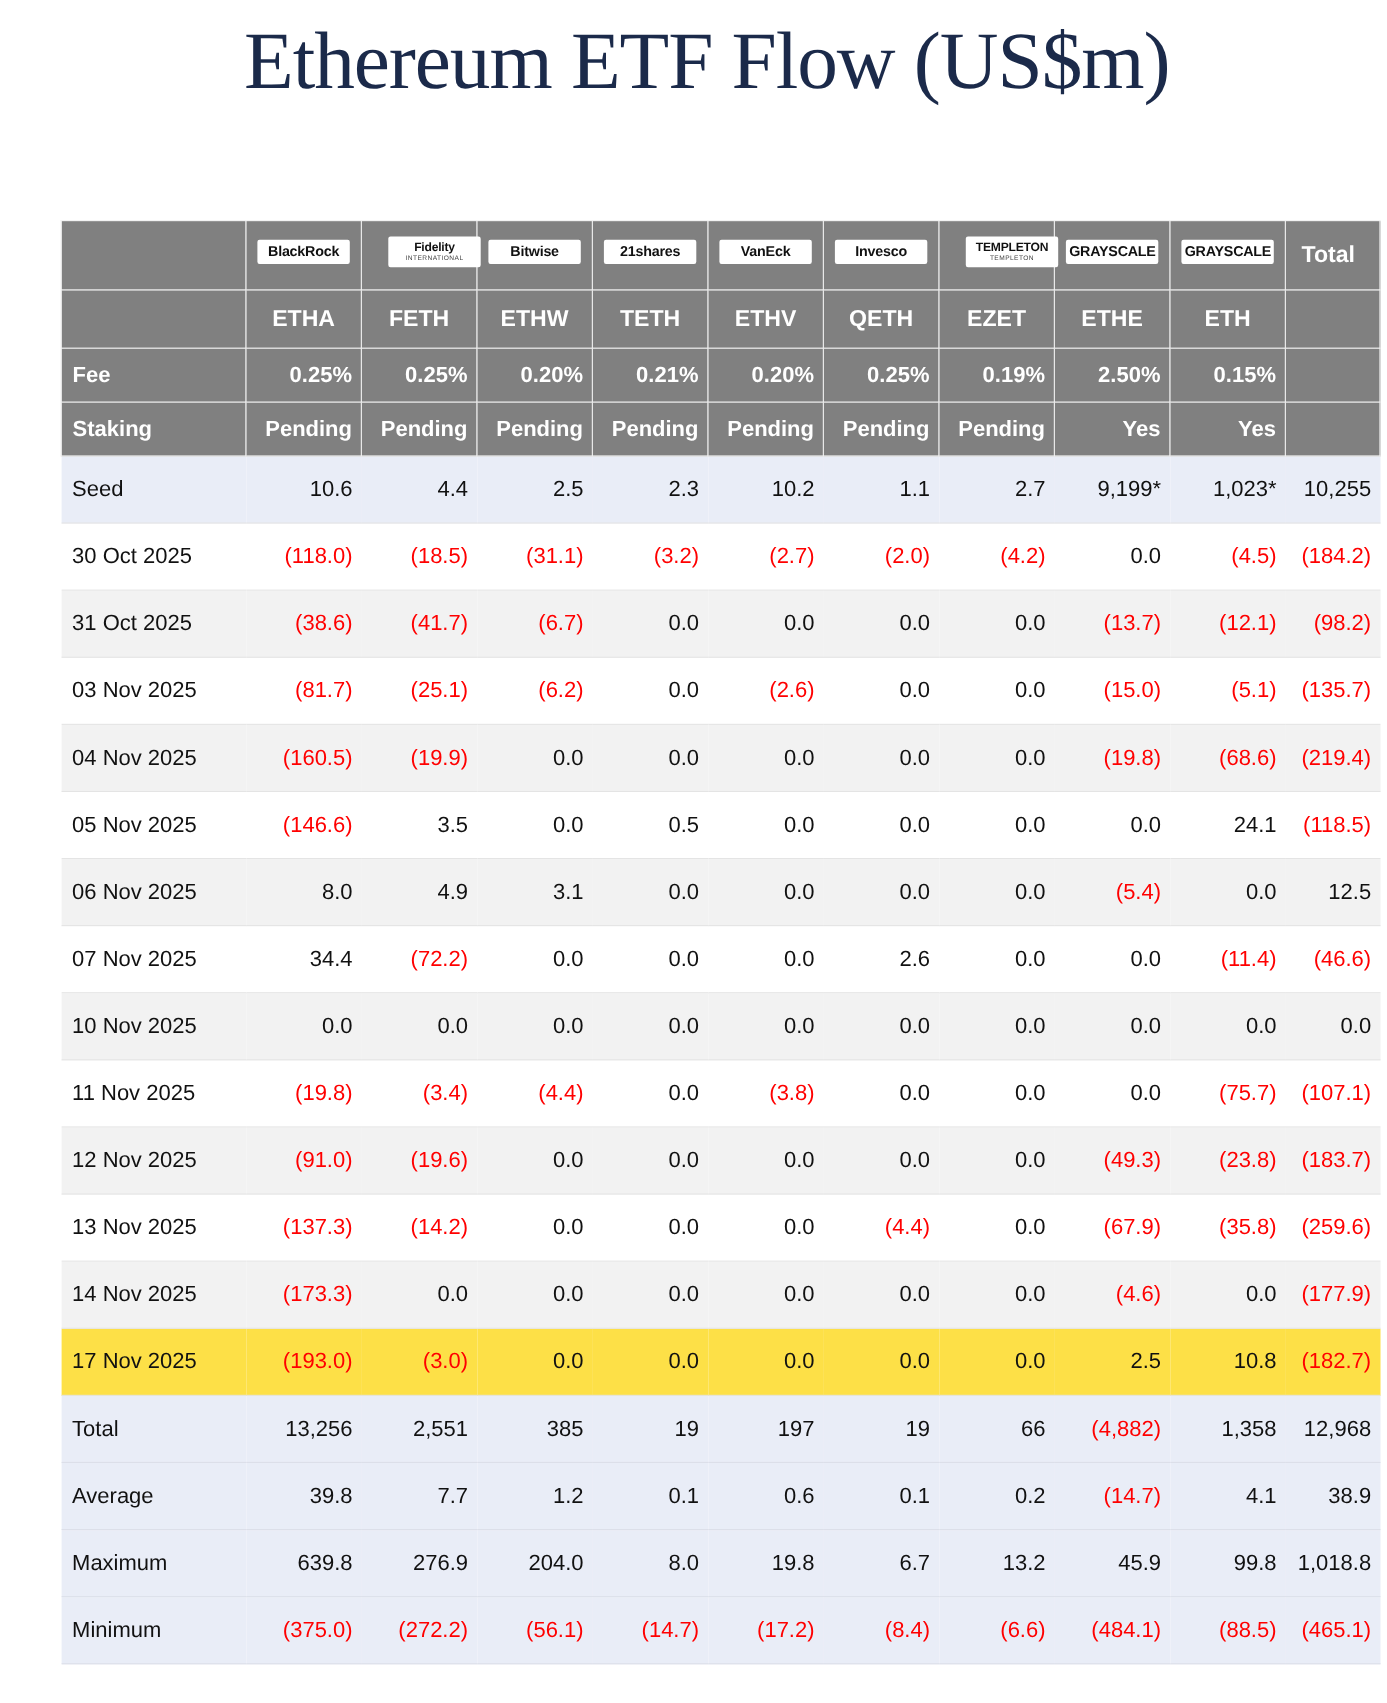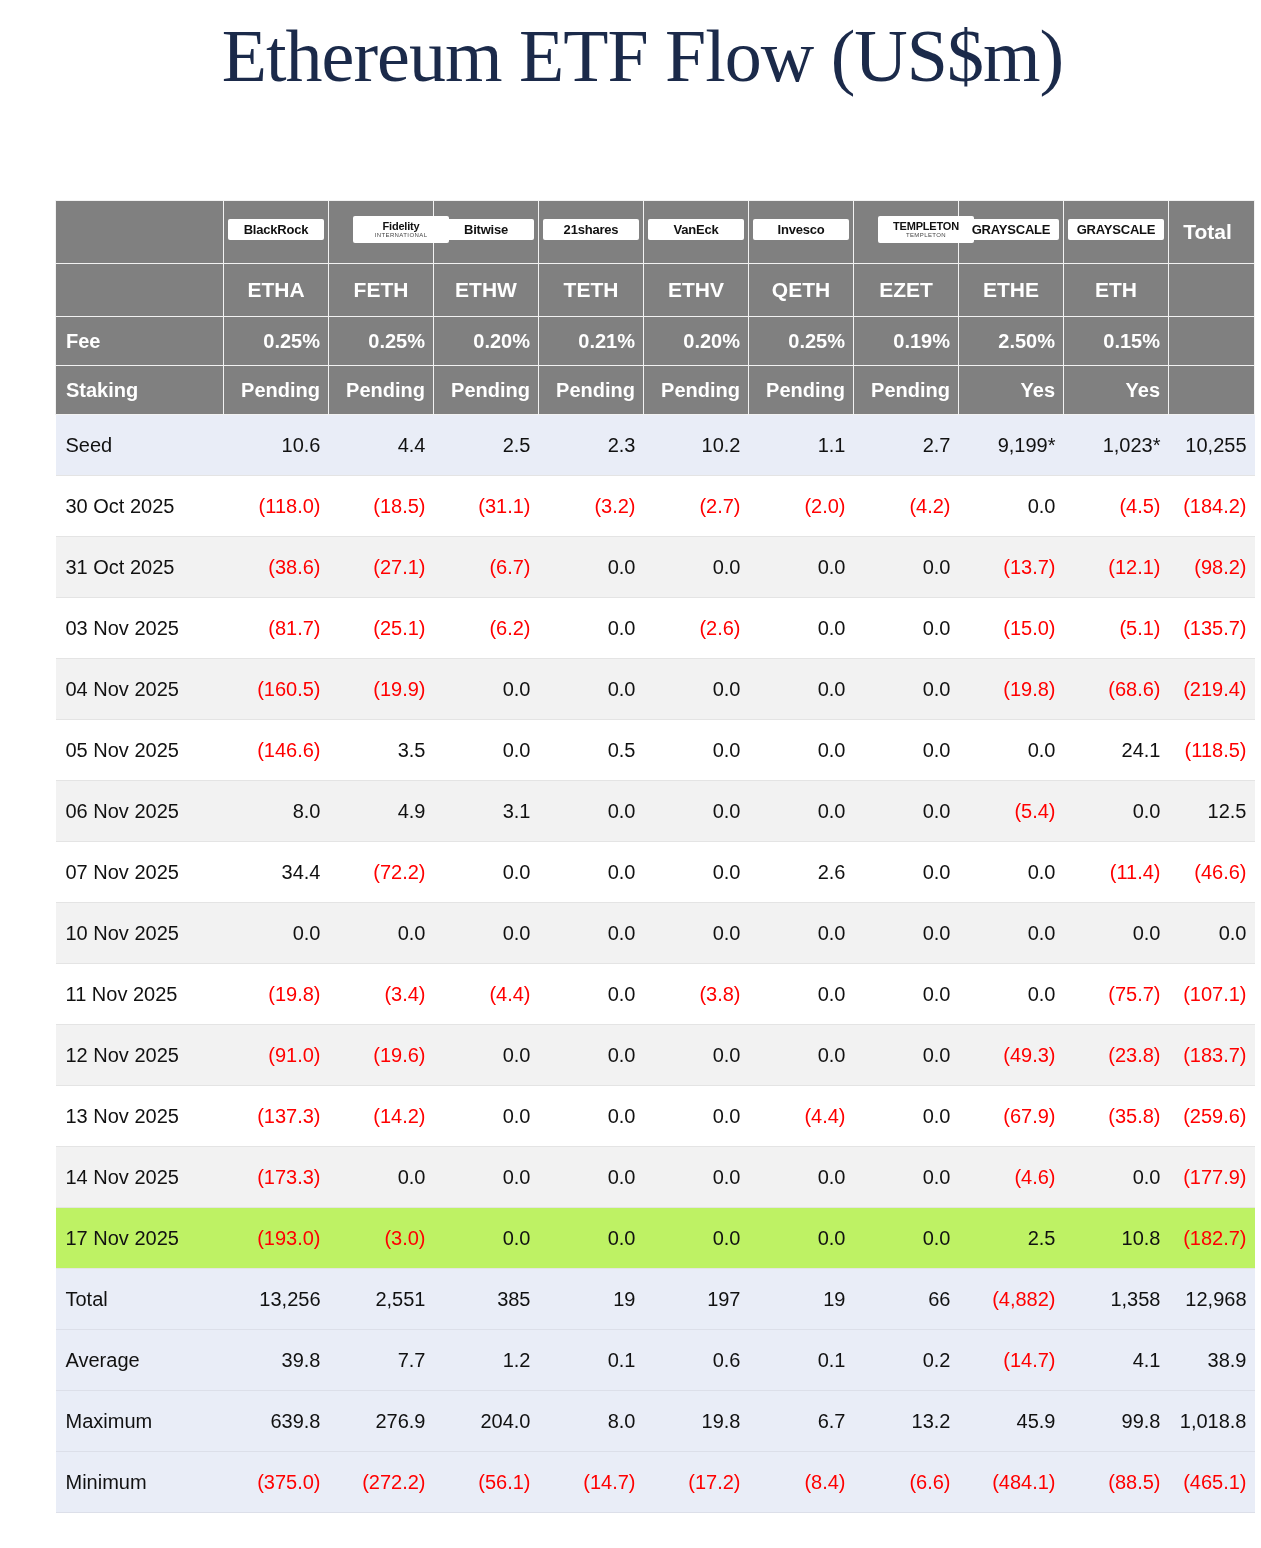--- a/index.html
+++ b/index.html
@@ -53,21 +53,21 @@
     height: 62px;
     vertical-align: middle;
     text-align: center;
   }
   .logo-box {
     display: inline-block;
     background: #ffffff;
     color: #111111;
     border-radius: 2px;
     padding: 4px 3px;
-    width: 96px;
+    width: 84px;
     box-sizing: border-box;
     font-size: 13px;
     font-weight: bold;
     line-height: 1.05;
     text-align: center;
     letter-spacing: -0.2px;
     overflow: hidden;
     white-space: nowrap;
   }
   .logo-box.two-line { font-size: 11px; line-height: 1.15; white-space: normal; margin-left: 24px; }
@@ -116,21 +116,21 @@
     color: #111111;
     white-space: nowrap;
   }
   tbody td.rowlabel {
     text-align: left;
     padding-left: 10px;
   }
   tbody tr.shade-light td { background: #e9edf7; }
   tbody tr.shade-grey td  { background: #f2f2f2; }
   tbody tr.shade-white td { background: #ffffff; }
-  tbody tr.highlight td   { background: #bef264; }
+  tbody tr.highlight td   { background: #fde047; }
   tbody tr.summary td     { background: #e9edf7; border-bottom: 1px solid #dcdfe9; }
   .neg { color: #ff0000; }
 </style>
 </head>
 <body>
 
 <h1 id="page-title">Ethereum ETF Flow (US$m)</h1>
 
 <div id="table-wrap">
   <table>
@@ -224,21 +224,21 @@
           <td class="neg">(2.7)</td>
           <td class="neg">(2.0)</td>
           <td class="neg">(4.2)</td>
           <td>0.0</td>
           <td class="neg">(4.5)</td>
           <td class="neg">(184.2)</td>
         </tr>
         <tr class="shade-grey">
           <td class="rowlabel">31 Oct 2025</td>
           <td class="neg">(38.6)</td>
-          <td class="neg">(27.1)</td>
+          <td class="neg">(41.7)</td>
           <td class="neg">(6.7)</td>
           <td>0.0</td>
           <td>0.0</td>
           <td>0.0</td>
           <td>0.0</td>
           <td class="neg">(13.7)</td>
           <td class="neg">(12.1)</td>
           <td class="neg">(98.2)</td>
         </tr>
         <tr class="shade-white">

